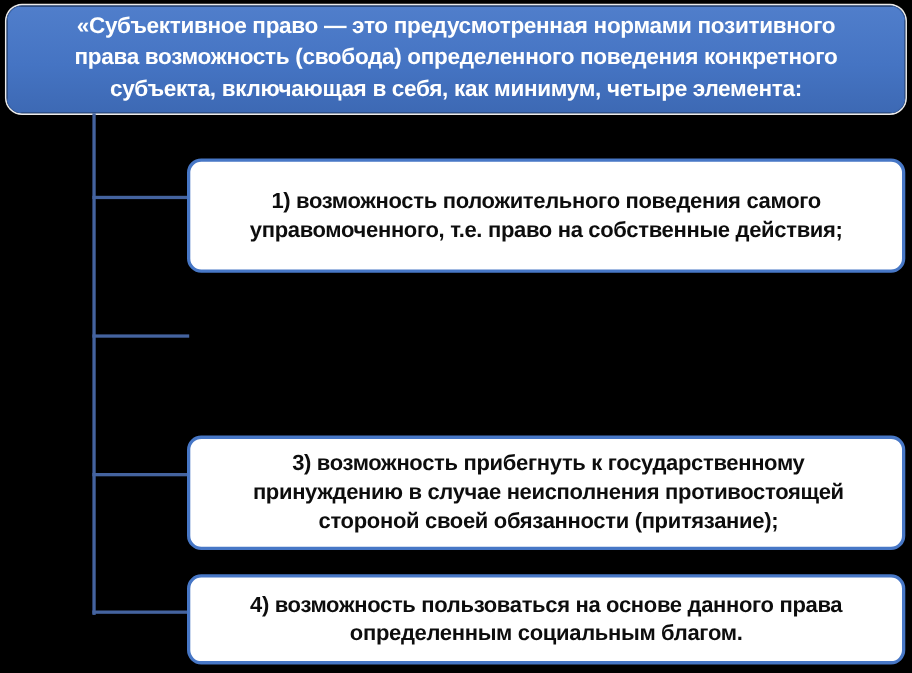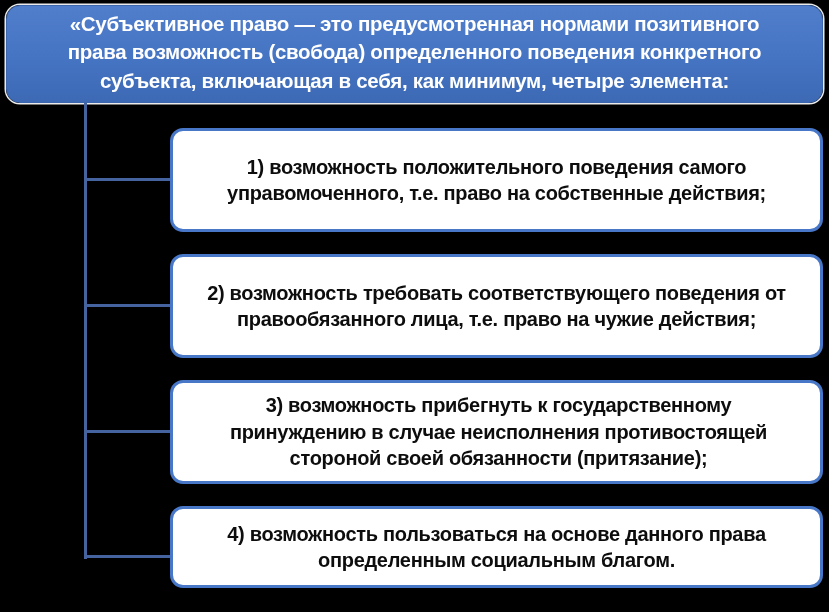--- a/index.html
+++ b/index.html
@@ -63,20 +63,21 @@
     left: 170px;
     width: 653px;
     box-sizing: border-box;
     background: var(--box-fill, #ffffff);
     border: 3px solid var(--box-border, #4777c6);
     border-radius: 13px;
     display: flex;
     align-items: center;
     justify-content: center;
     padding: 6px 28px;
+    margin-top: 16px;
   }
   .item-box .txt {
     color: var(--box-text, #0d0d0d);
     font-size: 20px;
     font-weight: bold;
     text-align: center;
     line-height: 1.32;
     letter-spacing: -0.3px;
   }
   .item-box.i1 { top: 128px; height: 104px; }
@@ -95,23 +96,20 @@
 
   <div class="connector-v"></div>
   <div class="branch b1"></div>
   <div class="branch b2"></div>
   <div class="branch b3"></div>
   <div class="branch b4"></div>
 
   <div class="item-box i1">
     <div class="txt">1) возможность положительного поведения самого управомоченного, т.е. право на собственные действия;</div>
   </div>
-  <div class="item-box i2">
-    <div class="txt">2) возможность требовать соответствующего поведения от правообязанного лица, т.е. право на чужие действия;</div>
-  </div>
   <div class="item-box i3">
     <div class="txt">3) возможность прибегнуть к государственному принуждению в случае неисполнения противостоящей стороной своей обязанности (притязание);</div>
   </div>
   <div class="item-box i4">
     <div class="txt">4) возможность пользоваться на основе данного права определенным социальным благом.</div>
   </div>
 
 </div>
 
 </body></html>

